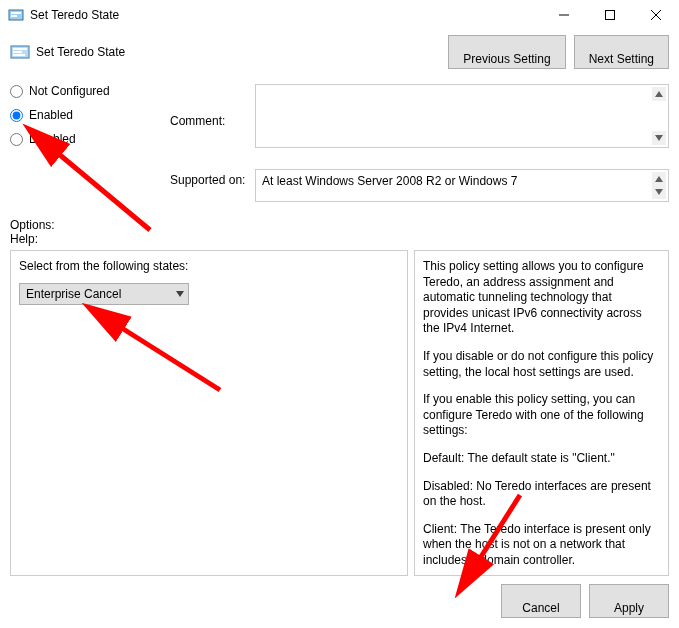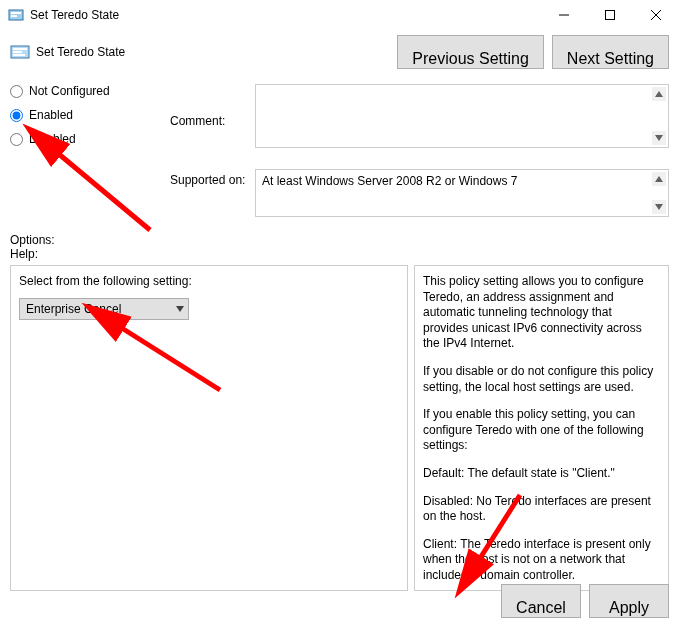--- a/index.html
+++ b/index.html
@@ -52,21 +52,21 @@
   }
   .nav-buttons {
     display: flex;
     gap: 8px;
   }
   .btn {
     background: #e1e1e1;
     border: 1px solid #adadad;
     padding: 16px 14px;
     font-family: inherit;
-    font-size: 16px;
+    font-size: 12px;
     height: 24px;
     line-height: 14px;
     min-width: 80px;
     text-align: center;
   }
 
   .section-top {
     display: grid;
     grid-template-columns: 160px 85px 1fr;
     grid-template-rows: auto auto;
@@ -93,21 +93,21 @@
   }
   .textbox .scroll-stub {
     position: absolute; right: 2px;
     width: 14px; height: 14px;
     background: #f0f0f0;
     border: 0;
     display: flex; align-items: center; justify-content: center;
     font-size: 9px; color: #606060;
   }
   .comment-box .textbox { height: 64px; }
-  .supported-box .textbox { height: 48px; padding: 4px 20px 4px 6px; font-size: 12px; }
+  .supported-box .textbox { height: 33px; padding: 4px 20px 4px 6px; font-size: 12px; }
 
   .mid-labels {
     display: flex;
     padding: 6px 10px 4px 10px;
     flex-direction: column;
   }
   .mid-labels .left { width: 410px; }
   .mid-labels .right { flex: 1; }
 
   .columns {
@@ -260,21 +260,21 @@
   </div>
 </div>
 
 <div class="mid-labels">
   <div class="left">Options:</div>
   <div class="right">Help:</div>
 </div>
 
 <div class="columns">
   <div class="options-panel">
-    <span class="opt-label">Select from the following setting:</span>
+    <span class="opt-label">Select from the following states:</span>
     <div class="dropdown">
       <span>Enterprise Cancel</span>
       <span class="chev">
         <svg width="8" height="6">
             <polygon points="0,0 8,0 4,6" fill="#404040"></polygon>
           </svg>
       </span>
     </div>
   </div>
 

